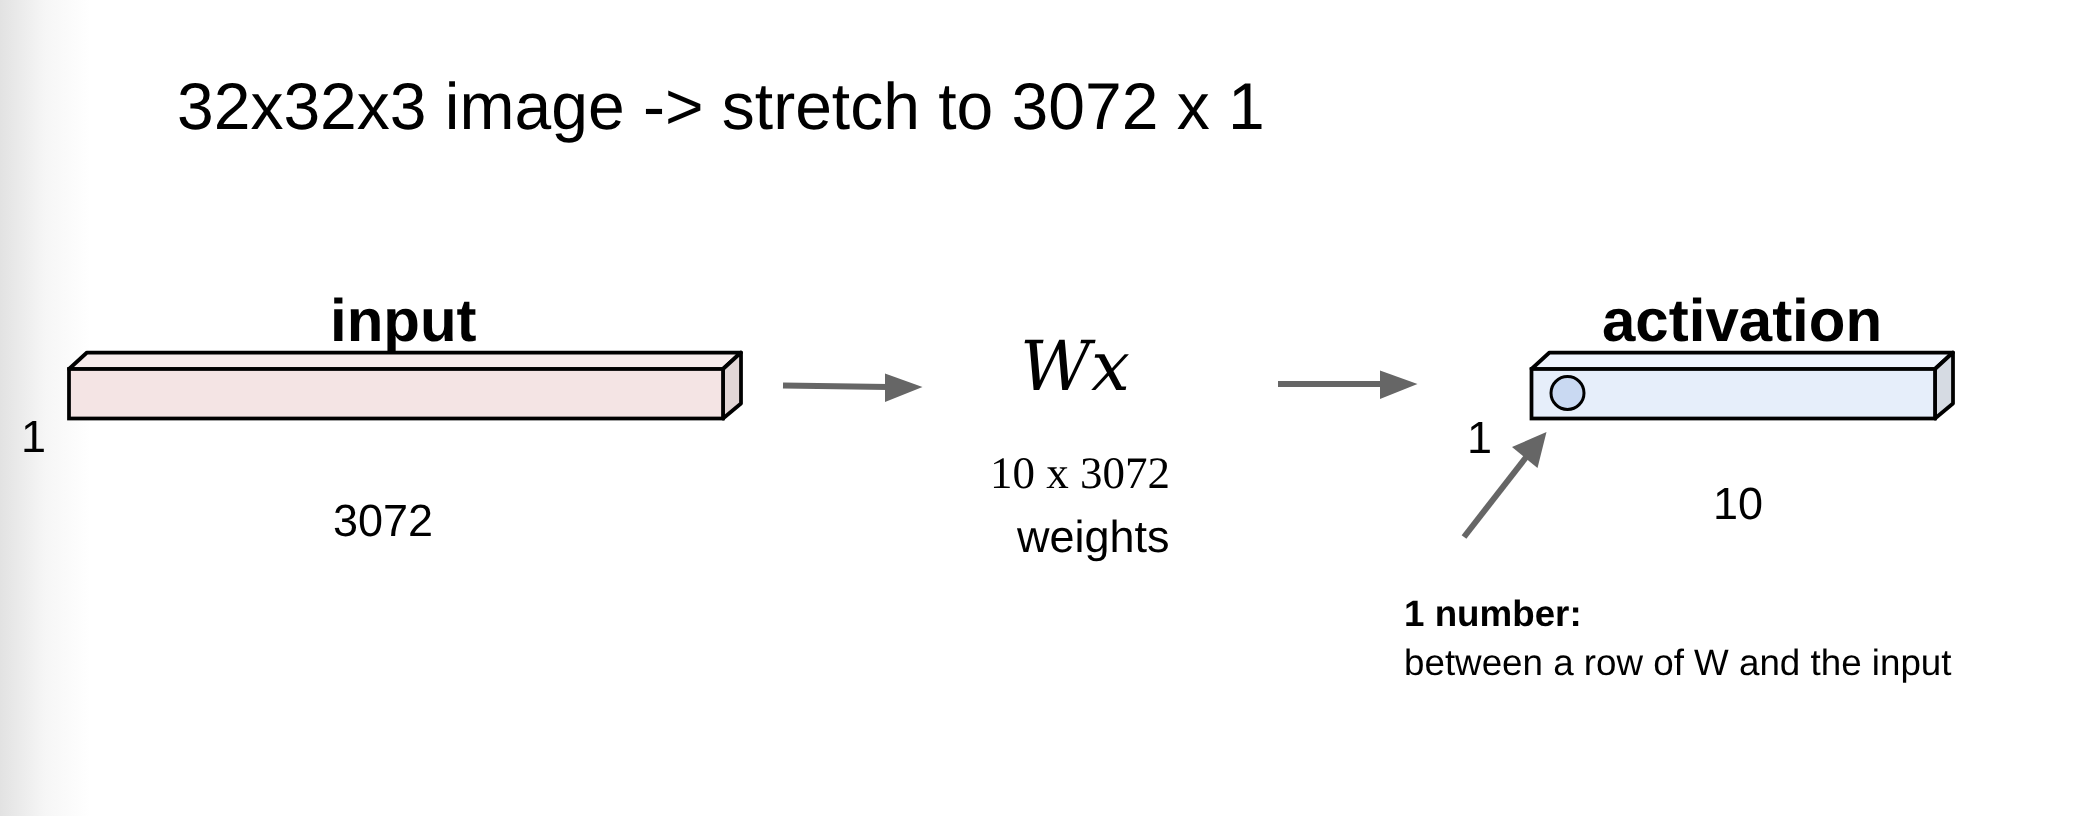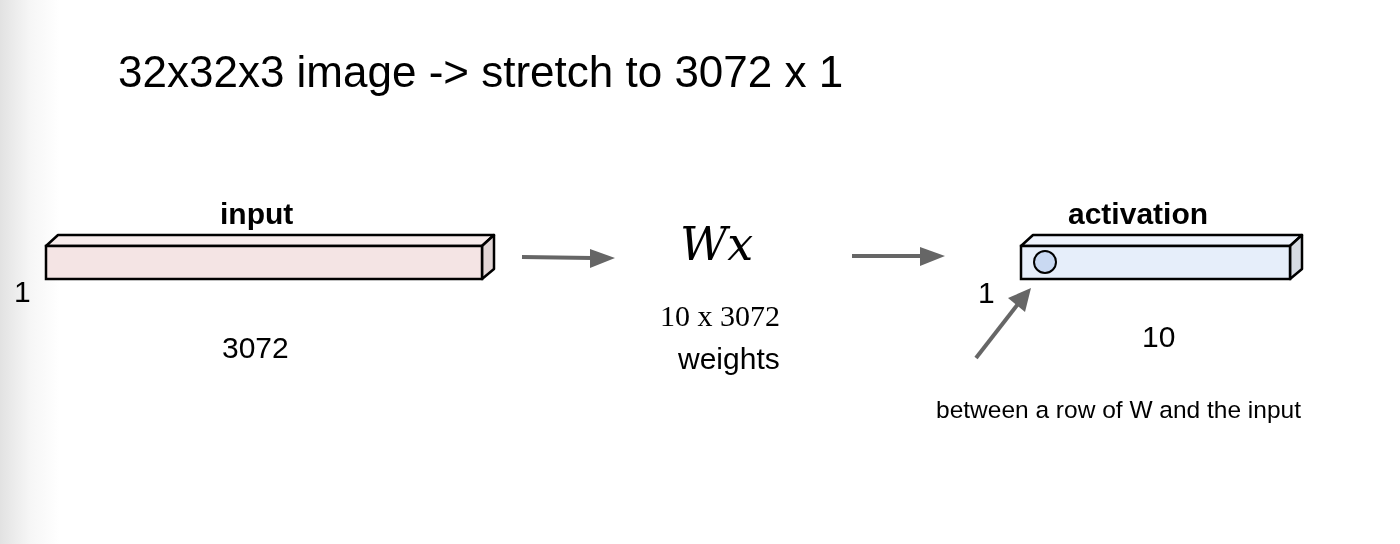--- a/index.html
+++ b/index.html
@@ -3,21 +3,21 @@
 <meta charset="utf-8">
 <style>
   html, body { margin:0; padding:0; }
   body {
     width:1400px; height:544px; position:relative; overflow:hidden;
     background: linear-gradient(to right, #e2e2e2 0px, #f6f6f6 30px, #ffffff 60px, #ffffff 100%);
     font-family: "Liberation Sans", sans-serif; color:#000;
   }
   .abs { position:absolute;margin-top:26px; }
   .title { left:118px; top:20px; font-size:44px; line-height:52px; white-space:nowrap; }
-  .lbl-bold { font-weight:bold; font-size:30px; line-height:36px; white-space:nowrap; }
+  .lbl-bold { font-weight:bold; font-size:40px; line-height:36px; white-space:nowrap; }
   .lbl { font-size:30px; line-height:36px; white-space:nowrap; }
   .wx { font-family: "DejaVu Serif", "Liberation Serif", serif; font-style:italic; font-size:46px; line-height:52px; }
   .note { left:936px; top:368px; font-size:24.5px; line-height:32.5px; white-space:nowrap; }
   .note b { font-weight:bold; }
   svg { position:absolute; left:0; top:0; }
 </style>
 </head>
 <body>
 
 <div class="abs title">32x32x3 image -&gt; stretch to 3072 x 1</div>
@@ -59,14 +59,15 @@
 
 <div class="abs wx" style="left:680px; top:192px;">Wx</div>
 <div class="abs lbl" style="left:660px; top:272px;font-family:Liberation Serif, serif;">10 x 3072</div>
 <div class="abs lbl" style="left:678px; top:315px;">weights</div>
 
 <div class="abs lbl-bold" style="left:1068px; top:170px;">activation</div>
 <div class="abs lbl" style="left:978px; top:249px;">1</div>
 <div class="abs lbl" style="left:1142px; top:293px;">10</div>
 
 <div class="abs note">
+  <div><b>1 number:</b></div>
   <div>between a row of W and the input</div>
 </div>
 
 </body></html>

